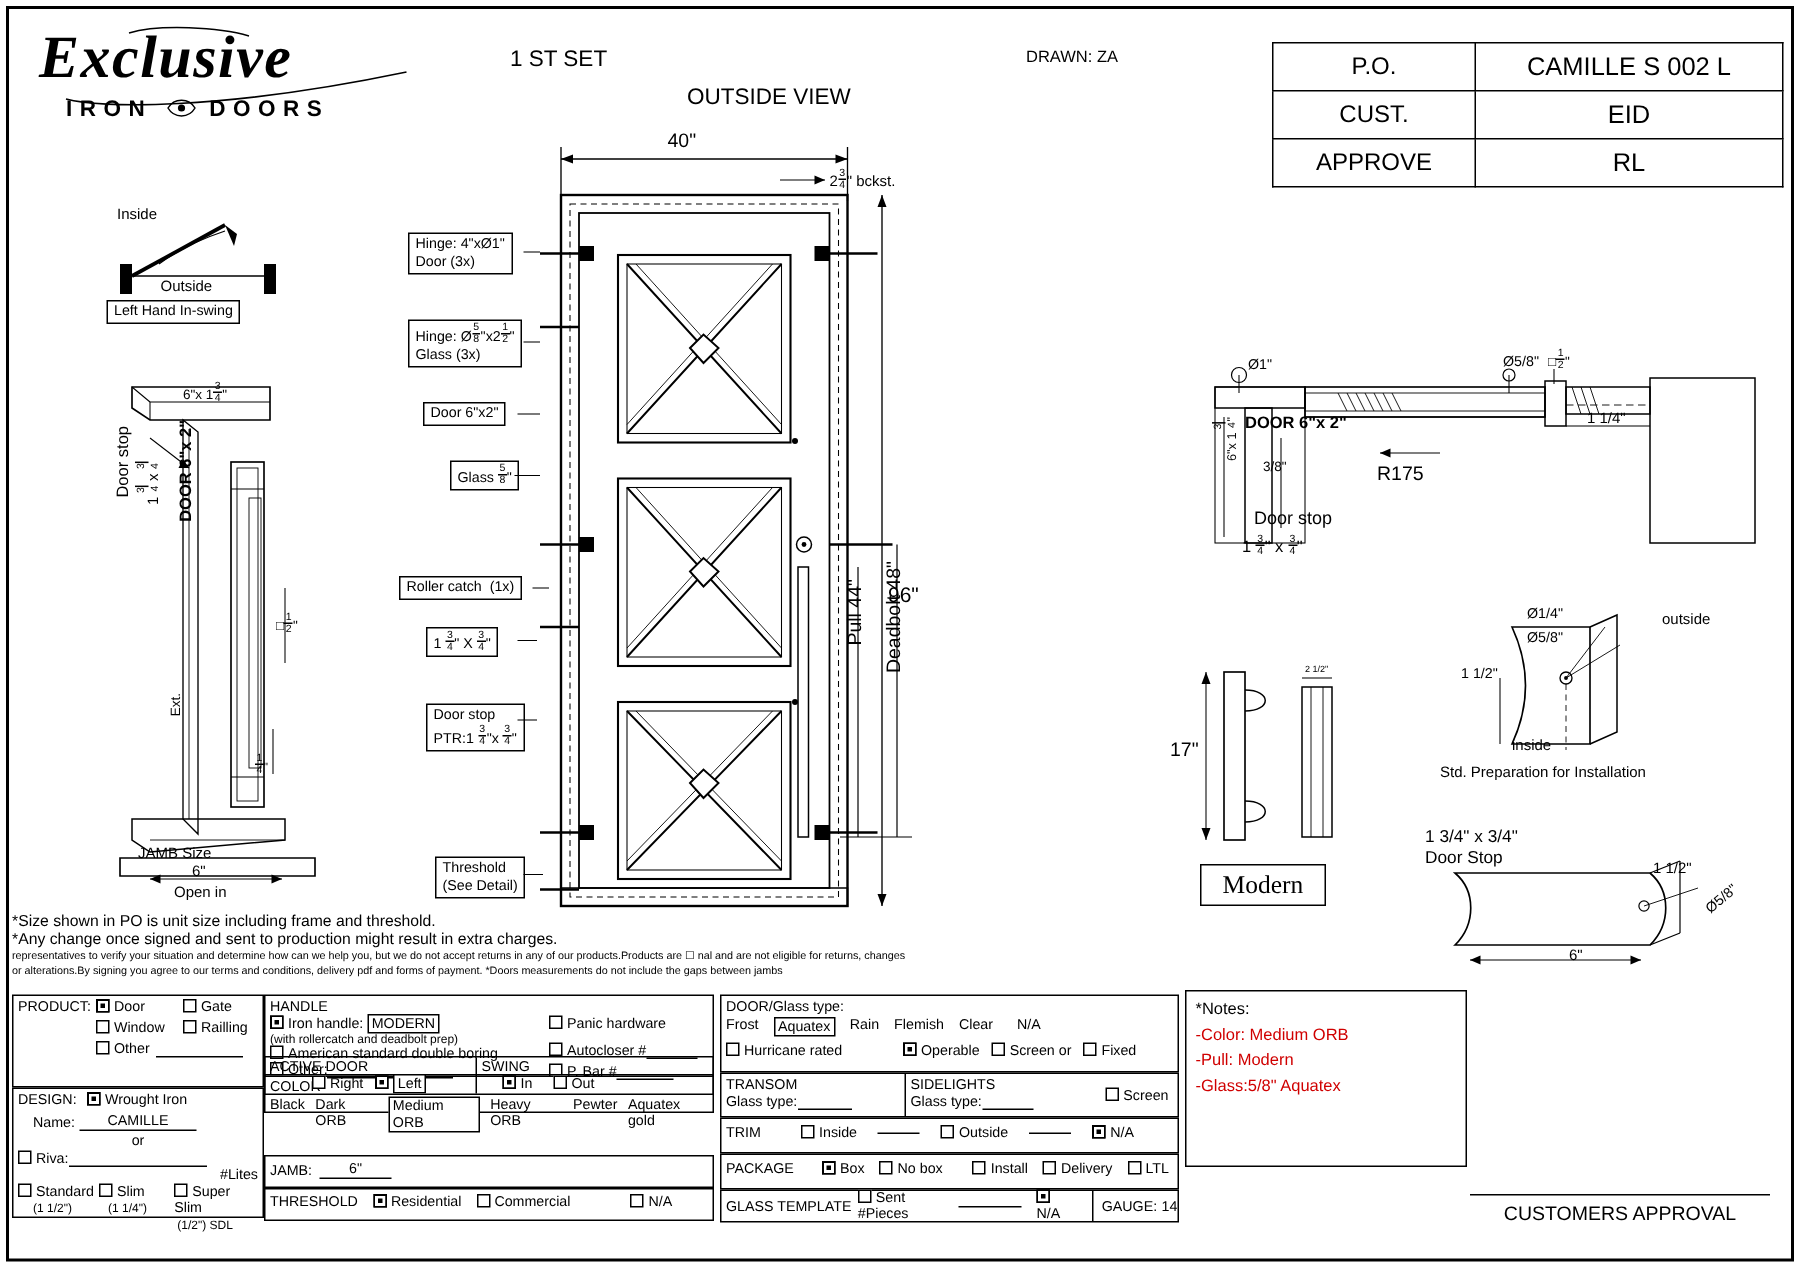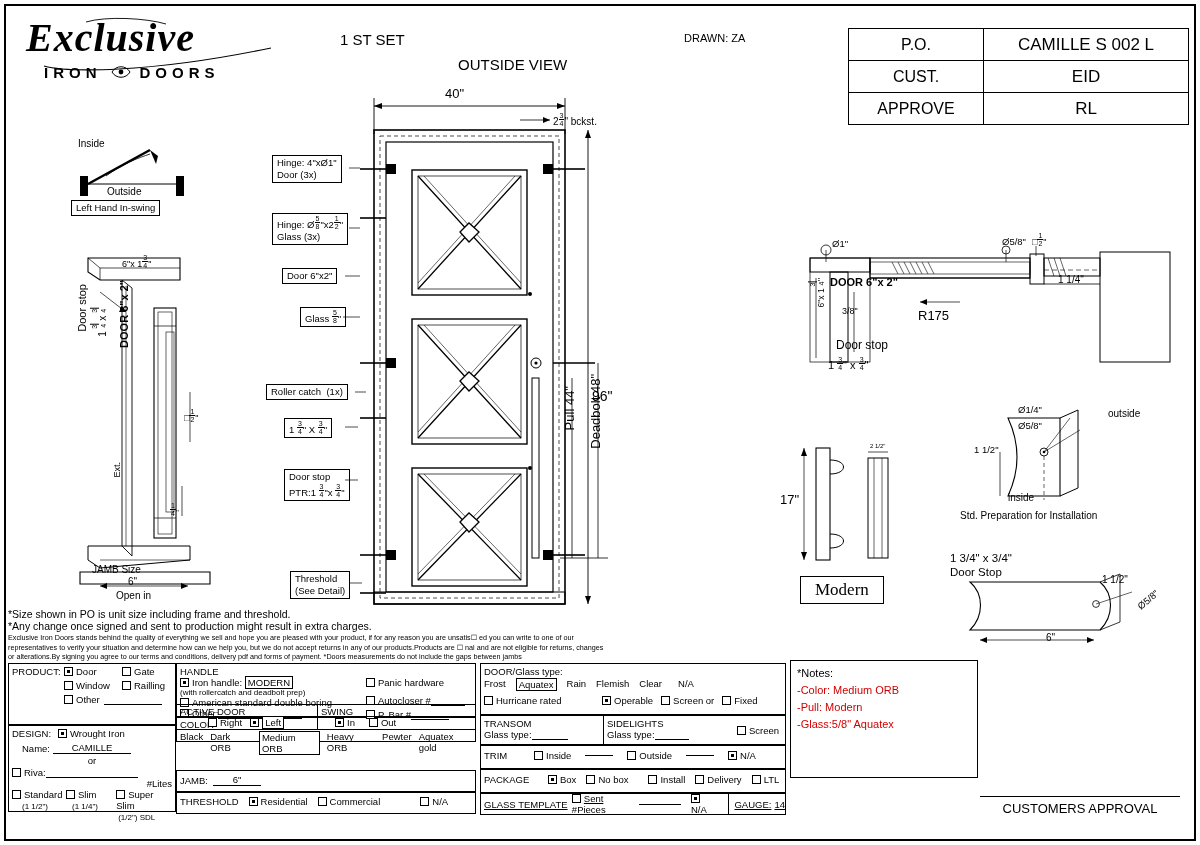--- a/index.html
+++ b/index.html
@@ -351,21 +351,20 @@
     <line x1="146" y1="52" x2="182" y2="40" stroke="#000" stroke-width="0.6"></line>
     <line x1="30" y1="88" x2="144" y2="88" stroke="#000" stroke-width="0.7"></line>
     <path d="M30 88 l7 -3 l0 6 z" fill="#000"></path>
       <path d="M144 88 l-7 -3 l0 6 z" fill="#000"></path>
   </svg>
 </div>
 
 <div class="abs" style="left:8px; top:608px; width:760px;">
   <div style="font-size:10.5px;">*Size shown in PO is unit size including frame and threshold.</div>
   <div style="font-size:10.5px;">*Any change once signed and sent to production might result in extra charges.</div>
-  <div class="footer-txt" style="margin-top:1px;">Exclusive Iron Doors stands behind the quality of everything we sell and hope you are pleased with your product, if for any reason you are unsatis☐ ed you can write to one of our</div>
   <div class="footer-txt">representatives to verify your situation and determine how can we help you, but we do not accept returns in any of our products.Products are ☐ nal and are not eligible for returns, changes</div>
   <div class="footer-txt">or alterations.By signing you agree to our terms and conditions, delivery pdf and forms of payment.  *Doors measurements do not include the gaps between jambs</div>
 </div>
 
 <div class="abs cellbox form" style="left:8px; top:663px; width:168px; height:62px;">
   <div style="padding:2px 3px;">
     <div style="display:flex;">
       <div style="width:52px;">PRODUCT:</div>
       <div style="flex:1;">
         <div style="display:flex;">
@@ -542,21 +541,21 @@
     <span style="width:54px;">PACKAGE</span>
     <label><span class="chk on"></span><span>Box</span></label>
     <label><span class="chk"></span><span>No box</span></label>
     <label style="margin-left:10px;"><span class="chk"></span><span>Install</span></label>
     <label><span class="chk"></span><span>Delivery</span></label>
     <label><span class="chk"></span><span>LTL</span></label>
   </div>
 </div>
 
 <div class="abs cellbox form" style="left:480px; top:793px; width:306px; height:22px;">
-  <div style="display:flex; height:100%; align-items:center;text-decoration:underline;">
+  <div style="display:flex; height:100%; align-items:center;">
     <span style="padding-left:3px; width:92px;">GLASS TEMPLATE</span>
     <label><span class="chk"></span><span>Sent #Pieces</span></label>
     <span class="ul" style="min-width:42px;"></span>
     <label style="margin-left:10px;"><span class="chk on"></span><span>N/A</span></label>
     <span style="border-left:1px solid #000; height:100%; margin-left:10px;"></span>
     <span style="padding-left:5px;">GAUGE:</span>
     <span style="padding-left:3px;">14</span>
   </div>
 </div>
 

